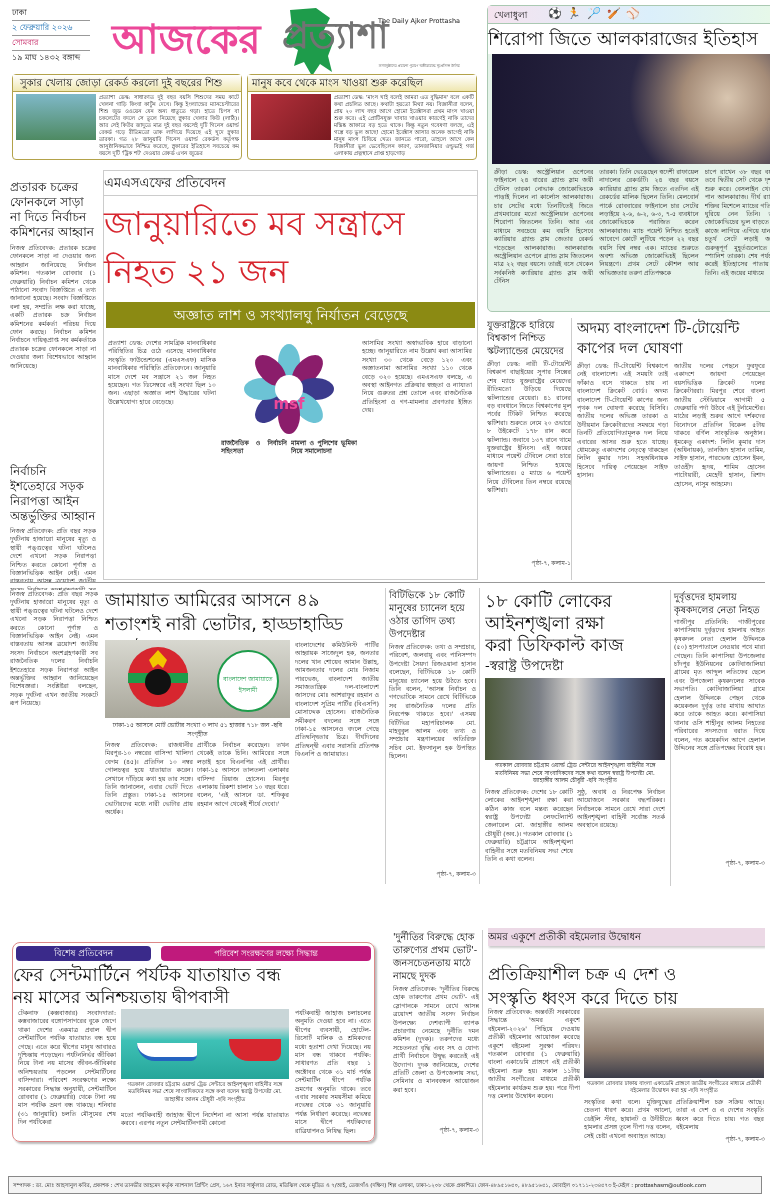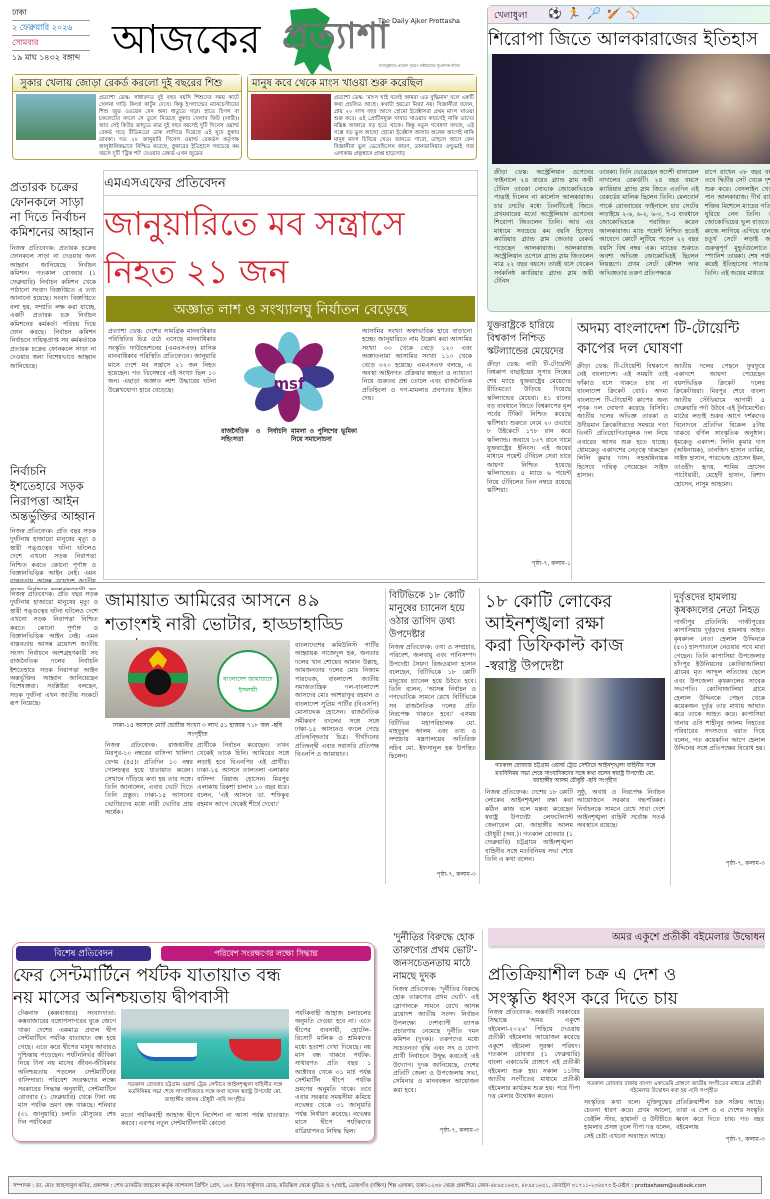--- a/index.html
+++ b/index.html
@@ -20,21 +20,21 @@
   <div style="border-bottom:1px solid #999">ঢাকা</div>
   <div style="color:#1a6fb5;border-bottom:1px solid #999">২ ফেব্রুয়ারি ২০২৬</div>
   <div style="color:#c2185b;border-bottom:1px solid #999">সোমবার</div>
   <div>১৯ মাঘ ১৪৩২ বঙ্গাব্দ</div>
 </div>
 
 <div class="abs" style="left:112px;top:6px;width:370px;height:66px">
   <svg class="abs" style="left:160px;top:0" width="80" height="72" viewBox="0 0 80 72">
     <path d="M18 4 L44 2 L58 12 L52 24 L62 34 L56 50 L60 66 L48 58 L40 70 L32 56 L22 60 L26 44 L12 36 L20 22 Z" fill="#1e9c4b"></path>
   </svg>
-  <span class="abs" style="left:0;top:8px;font-family:'DejaVu Sans',sans-serif;font-weight:normal;font-size:40px;line-height:50px;color:#000000">আজকের</span>
+  <span class="abs" style="left:0;top:8px;font-family:'DejaVu Sans',sans-serif;font-weight:bold;font-size:40px;line-height:50px;color:#ec4899">আজকের</span>
   <span class="abs" style="left:170px;top:8px;font-family:Liberation Mono, monospace;font-weight:bold;font-size:36px;line-height:50px;color:#737373">প্রত্যাশা</span>
   <span class="abs" style="right:22px;top:11px;font-size:6.5px;color:#222">The Daily Ajker Prottasha</span>
   <span class="abs" style="right:22px;top:58px;font-size:3.5px;color:#333">সত্যানুষ্ঠানের প্রকাশ্যে পুরাণে অঙ্গীকারবদ্ধ দৃঢ়প্রতিজ্ঞ দৈনিক</span>
 </div>
 
 <div class="abs box" style="left:12px;top:74px;width:230px;height:86px;border-radius:4px;border-color:#b3a24a">
   <div style="background:linear-gradient(#fff,#efe7b0);font-size:10px;line-height:16px;padding-left:7px;border-bottom:1px solid #b3a24a">সুকার খেলায় জোড়া রেকর্ড করলো দুই বছরের শিশু</div>
   <div class="img abs" style="left:3px;top:19px;width:80px;height:46px;background:linear-gradient(#7fb8c8,#4e8a62)"></div>
   <div class="abs body-text" style="left:86px;top:19px;width:140px;height:64px;font-size:5.4px;line-height:7px">প্রত্যাশা ডেস্ক: সাধারণত দুই বছর বয়সি শিশুদের সময় কাটে খেলনা গাড়ি কিংবা কার্টুন দেখে। কিন্তু ইংল্যান্ডের ম্যানচেস্টারের শিশু জুড ওওয়েন যেন অন্য ধাতুতে গড়া। হাতে চিপস বা চকলেটের বদলে সে তুলে নিয়েছে স্নুকার খেলার কিউ (লাঠি)। আর সেই কিউর জাদুতে মাত্র দুই বছর বয়সেই দুটি গিনেস ওয়ার্ল্ড রেকর্ড গড়ে রীতিমতো তাক লাগিয়ে দিয়েছে এই খুদে স্নুকার তারকা। গত ২৮ জানুয়ারি গিনেস ওয়ার্ল্ড রেকর্ডস কর্তৃপক্ষ আনুষ্ঠানিকভাবে নিশ্চিত করেছে, স্নুকারের ইতিহাসে সবচেয়ে কম বয়সে দুটি 'ট্রিক শট' দেওয়ার রেকর্ড এখন জুডের</div>
 </div>
@@ -63,39 +63,39 @@
   <div class="body-text" style="height:214px;margin-top:4px">নিজস্ব প্রতিবেদক: প্রতারক চক্রের ফোনকলে সাড়া না দেওয়ার জন্য আহ্বান জানিয়েছে নির্বাচন কমিশন। গতকাল রোববার (১ ফেব্রুয়ারি) নির্বাচন কমিশন থেকে পাঠানো সংবাদ বিজ্ঞপ্তিতে এ তথ্য জানানো হয়েছে। সংবাদ বিজ্ঞপ্তিতে বলা হয়, সম্প্রতি লক্ষ করা যাচ্ছে, একটি প্রতারক চক্র নির্বাচন কমিশনের কর্মকর্তা পরিচয় দিয়ে ফোন করছে। নির্বাচন কমিশন নির্বাচনে দায়িত্বপ্রাপ্ত সব কর্মকর্তাকে প্রতারক চক্রের ফোনকলে সাড়া না দেওয়ার জন্য বিশেষভাবে আহ্বান জানিয়েছে।</div>
   <div class="hl" style="font-size:11.5px;line-height:15px;margin-top:6px">নির্বাচনি ইশতেহারে সড়ক নিরাপত্তা আইন অন্তর্ভুক্তির আহ্বান</div>
   <div class="body-text" style="height:100px;margin-top:3px">নিজস্ব প্রতিবেদক: প্রতি বছর সড়ক দুর্ঘটনায় হাজারো মানুষের মৃত্যু ও স্থায়ী পঙ্গুত্বের ঘটনা ঘটলেও দেশে এখনো সড়ক নিরাপত্তা নিশ্চিত করতে কোনো পূর্ণাঙ্গ ও বিজ্ঞানভিত্তিক আইন নেই। এমন বাস্তবতায় আসন্ন ত্রয়োদশ জাতীয় সংসদ নির্বাচনে অংশগ্রহণকারী সব রাজনৈতিক দলের নির্বাচনি ইশতেহারে সড়ক নিরাপত্তা আইন অন্তর্ভুক্তির আহ্বান জানিয়েছেন বিশেষজ্ঞরা। সংশ্লিষ্টরা বলছেন, সড়ক দুর্ঘটনা এখন জাতীয় সংকটে রূপ নিয়েছে।</div>
 
 </div>
 
 <div class="abs" style="left:103px;top:170px;width:375px;height:410px;border:1px solid #ccc">
   <div class="hl" style="font-size:13px;line-height:24px;border-bottom:1px solid #ccc">এমএসএফের প্রতিবেদন</div>
   <div class="hl red" style="font-size:33px;line-height:48px;color:#d7262f;margin-top:4px">জানুয়ারিতে মব সন্ত্রাসে</div>
   <div class="hl red" style="font-size:33px;line-height:48px;color:#d7262f">নিহত ২১ জন</div>
-  <div style="background:#8b8a13;color:#fff;text-align:center;font-size:14px;line-height:26px;margin:0 2px">অজ্ঞাত লাশ ও সংখ্যালঘু নির্যাতন বেড়েছে</div>
+  <div style="background:#8b8a13;color:#fff;text-align:center;font-size:14px;line-height:26px;margin:6px 2px">অজ্ঞাত লাশ ও সংখ্যালঘু নির্যাতন বেড়েছে</div>
   <div style="display:flex;gap:5px;padding:5px 4px 0 4px">
     <div class="body-text" style="width:108px;height:230px">প্রত্যাশা ডেস্ক: দেশের সামগ্রিক মানবাধিকার পরিস্থিতির চিত্র ওঠে এসেছে মানবাধিকার সংস্কৃতি ফাউন্ডেশনের (এমএসএফ) মাসিক মানবাধিকার পরিস্থিতি প্রতিবেদনে। জানুয়ারি মাসে দেশে মব সন্ত্রাসে ২১ জন নিহত হয়েছেন। গত ডিসেম্বরে এই সংখ্যা ছিল ১০ জন। এছাড়া অজ্ঞাত লাশ উদ্ধারের ঘটনা উল্লেখযোগ্য হারে বেড়েছে।</div>
     <div style="width:136px">
       <div style="height:100px;display:flex;align-items:center;justify-content:center;position:relative">
         <svg width="96" height="96" viewBox="0 0 96 96">
           <g transform="translate(48,48)">
             <ellipse rx="11" ry="19" cy="-26" fill="#6cc3d5"></ellipse>
             <ellipse rx="11" ry="19" cy="-26" fill="#8b1d6b" transform="rotate(45)"></ellipse>
             <ellipse rx="11" ry="19" cy="-26" fill="#3b3a8c" transform="rotate(90)"></ellipse>
             <ellipse rx="11" ry="19" cy="-26" fill="#6cc3d5" transform="rotate(135)"></ellipse>
             <ellipse rx="11" ry="19" cy="-26" fill="#8b1d6b" transform="rotate(180)"></ellipse>
             <ellipse rx="11" ry="19" cy="-26" fill="#3b3a8c" transform="rotate(225)"></ellipse>
             <ellipse rx="11" ry="19" cy="-26" fill="#6cc3d5" transform="rotate(270)"></ellipse>
             <ellipse rx="11" ry="19" cy="-26" fill="#8b1d6b" transform="rotate(315)"></ellipse>
             <circle r="14" fill="#fff"></circle>
           </g>
         </svg>
-        <span style="position:absolute;font-size:15px;font-weight:bold;color:#701a75;top:48px">msf</span>
+        <span style="position:absolute;font-size:15px;font-weight:bold;color:#ec4899;top:56px">msf</span>
       </div>
       <div style="display:flex;gap:4px">
         <div class="body-text" style="flex:1;height:126px;font-weight:bold">রাজনৈতিক ও নির্বাচনি সহিংসতা</div>
         <div class="body-text" style="flex:1;height:126px;font-weight:bold">মামলা ও পুলিশের ভূমিকা নিয়ে সমালোচনা</div>
       </div>
     </div>
     <div class="body-text" style="width:110px;height:230px">আসামির সংখ্যা অস্বাভাবিক হারে বাড়ানো হচ্ছে। জানুয়ারিতে নাম উল্লেখ করা আসামির সংখ্যা ৩০ থেকে বেড়ে ১২০ এবং অজ্ঞাতনামা আসামির সংখ্যা ১১০ থেকে বেড়ে ৩২০ হয়েছে। এমএসএফ বলছে, এ অবস্থা আইনগত প্রক্রিয়ার স্বচ্ছতা ও ন্যায্যতা নিয়ে গুরুতর প্রশ্ন তোলে এবং রাজনৈতিক প্রতিহিংসা ও গণ-মামলার প্রবণতার ইঙ্গিত দেয়।</div>
   </div>
 </div>
 
@@ -175,21 +175,21 @@
   <div class="abs body-text" style="left:282px;top:66px;width:76px;height:128px">পর্যটকবাহী জাহাজ চলাচলের অনুমতি দেওয়া হবে না। এতে দ্বীপের ব্যবসায়ী, হোটেল-রিসোর্ট মালিক ও শ্রমিকদের মধ্যে হতাশা দেখা দিয়েছে। নয় মাস বন্ধ থাকবে পর্যটক: সাধারণত প্রতি বছর ১ অক্টোবর থেকে ৩১ মার্চ পর্যন্ত সেন্টমার্টিন দ্বীপে পর্যটক ভ্রমণের অনুমতি থাকে। তবে এবার সরকার সময়সীমা কমিয়ে নভেম্বর থেকে ৩১ জানুয়ারি পর্যন্ত নির্ধারণ করেছে। নভেম্বর মাসে দ্বীপে পর্যটকদের রাত্রিযাপনও নিষিদ্ধ ছিল।</div>
 </div>
 
 <div class="abs" style="left:390px;top:930px;width:93px;height:215px;border-right:1px solid #ccc;padding:0 3px;overflow:hidden">
   <div class="hl" style="font-size:9.5px;line-height:13px">'দুর্নীতির বিরুদ্ধে হোক তারুণ্যের প্রথম ভোট'- জনসচেতনতায় মাঠে নামছে দুদক</div>
   <div class="body-text" style="height:140px;margin-top:3px">নিজস্ব প্রতিবেদক: 'দুর্নীতির বিরুদ্ধে হোক তারুণ্যের প্রথম ভোট'- এই স্লোগানকে সামনে রেখে আসন্ন ত্রয়োদশ জাতীয় সংসদ নির্বাচন উপলক্ষ্যে দেশব্যাপী ব্যাপক প্রচারণায় নেমেছে দুর্নীতি দমন কমিশন (দুদক)। তরুণদের মধ্যে সচেতনতা বৃদ্ধি এবং সৎ ও যোগ্য প্রার্থী নির্বাচনে উদ্বুদ্ধ করতেই এই উদ্যোগ। দুদক জানিয়েছে, দেশের প্রতিটি জেলা ও উপজেলায় সভা, সেমিনার ও মানববন্ধন আয়োজন করা হবে।</div>
   <div class="pageref">পৃষ্ঠা-৭, কলাম-৩</div>
 </div>
 
 <div class="abs" style="left:488px;top:928px;width:277px;height:218px;overflow:hidden">
-  <div style="background:#ecd9e6;text-align:right;font-size:10px;line-height:18px;box-shadow:1px 2px 2px #ccc">অমর একুশে প্রতীকী বইমেলার উদ্বোধন</div>
+  <div style="background:#ecd9e6;text-align:left;font-size:10px;line-height:18px;box-shadow:1px 2px 2px #ccc">অমর একুশে প্রতীকী বইমেলার উদ্বোধন</div>
   <div class="hl" style="font-size:17px;line-height:24px;margin-top:16px">প্রতিক্রিয়াশীল চক্র এ দেশ ও</div>
   <div class="hl" style="font-size:17px;line-height:24px">সংস্কৃতি ধ্বংস করে দিতে চায়</div>
   <div class="abs body-text" style="left:0;top:80px;width:92px;height:135px">নিজস্ব প্রতিবেদক: অন্তর্বর্তী সরকারের সিদ্ধান্তে 'অমর একুশে বইমেলা-২০২৬' পিছিয়ে দেওয়ায় প্রতীকী বইমেলার আয়োজন করেছে একুশে বইমেলা সুরক্ষা পরিষদ। গতকাল রোববার (১ ফেব্রুয়ারি) বাংলা একাডেমি প্রাঙ্গণে এই প্রতীকী বইমেলা শুরু হয়। সকাল ১১টায় জাতীয় সংগীতের মাধ্যমে প্রতীকী বইমেলার কার্যক্রম শুরু হয়। পরে দীপা দত্ত মেলার উদ্বোধন করেন।</div>
   <div class="abs img" style="left:96px;top:80px;width:180px;height:70px;background:linear-gradient(#cfc6b9,#8c7a6c 60%,#3b3d4a)"></div>
   <div class="abs" style="left:96px;top:152px;width:180px;font-size:5.4px;line-height:7.4px;text-align:center">গতকাল রোববার ঢাকায় বাংলা একাডেমি প্রাঙ্গণে জাতীয় সংগীতের মাধ্যমে প্রতীকী বইমেলার উদ্বোধন করা হয় -ছবি সংগৃহীত</div>
   <div class="abs body-text" style="left:96px;top:170px;width:88px;height:44px">সংস্কৃতির কথা বলে। মুক্তিযুদ্ধের চেতনা ধারণ করে। প্রথম আলো, ডেইলি স্টার, ছায়ানট ও উদীচীতে হামলার প্রসঙ্গ তুলে দীপা দত্ত বলেন, সেই চেষ্টা এখনো অব্যাহত আছে।</div>
   <div class="abs body-text" style="left:188px;top:170px;width:88px;height:36px">প্রতিক্রিয়াশীল চক্র সক্রিয় আছে। তারা এ দেশ ও এ দেশের সংস্কৃতি ধ্বংস করে দিতে চায়। গত বছর বইমেলায়</div>
   <div class="abs pageref" style="right:0;top:206px">পৃষ্ঠা-৭, কলাম-৩</div>
 </div>
 

